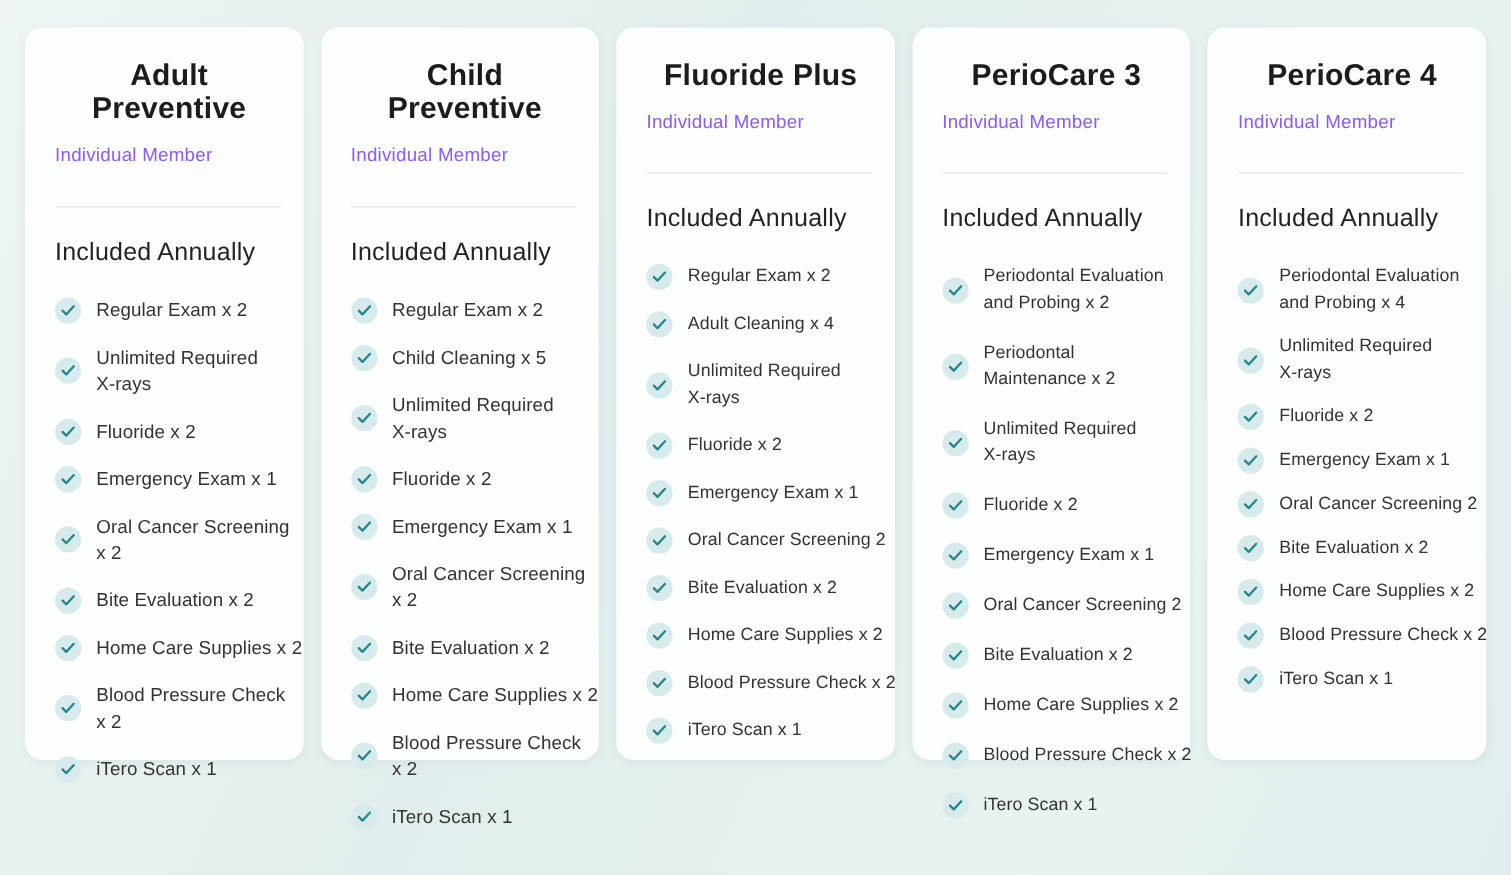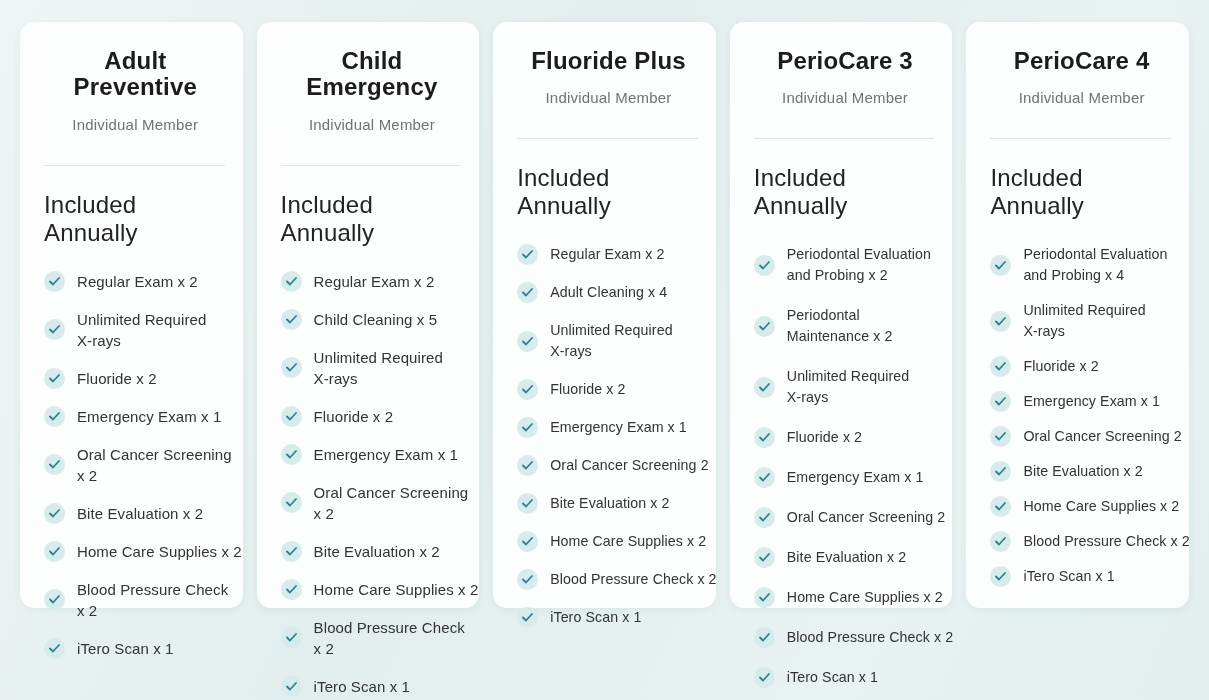--- a/index.html
+++ b/index.html
@@ -30,33 +30,32 @@
   }
   .plan-title {
     text-align: center;
     font-size: 24px;
     font-weight: bold;
     color: #1c1c1c;
     letter-spacing: 0.2px;
     line-height: 1.1;
   }
   .plan-subtitle {
-    text-align: center;
     font-size: 15px;
-    color: #737373;
+    color: #8b5cf6;
     margin-top: 15px;
     letter-spacing: 0.2px;
   }
   .divider {
     height: 0;
     border-top: 1px solid #e3e4e4;
     margin: 32px 2px 0 0;
   }
   .section-heading {
-    font-size: 24px;
+    font-size: 20px;
     font-weight: 500;
     color: #232323;
     margin: 25px 0 24px 0;
     letter-spacing: 0.2px;
   }
   ul.benefits {
     list-style: none;
     margin: 0;
     padding: 0;
   }
@@ -182,21 +181,21 @@
       <svg width="11" height="9" viewBox="0 0 11 9" aria-hidden="true">
         <polyline points="1,4.5 4,7.5 10,1" fill="none" stroke="#27858e" stroke-width="1.8" stroke-linecap="round" stroke-linejoin="round"></polyline>
       </svg>
     </span>
     <span class="item-text">iTero Scan x 1</span>
   </li>
 </ul>
   </div>
 
   <div class="card">
-    <div class="plan-title">Child Emergency</div>
+    <div class="plan-title">Child Preventive</div>
     <div class="plan-subtitle">Individual Member</div>
     <div class="divider"></div>
     <div class="section-heading">Included Annually</div>
     <ul class="benefits">
   <li>
     <span class="check-badge">
       <svg width="11" height="9" viewBox="0 0 11 9" aria-hidden="true">
         <polyline points="1,4.5 4,7.5 10,1" fill="none" stroke="#27858e" stroke-width="1.8" stroke-linecap="round" stroke-linejoin="round"></polyline>
       </svg>
     </span>

